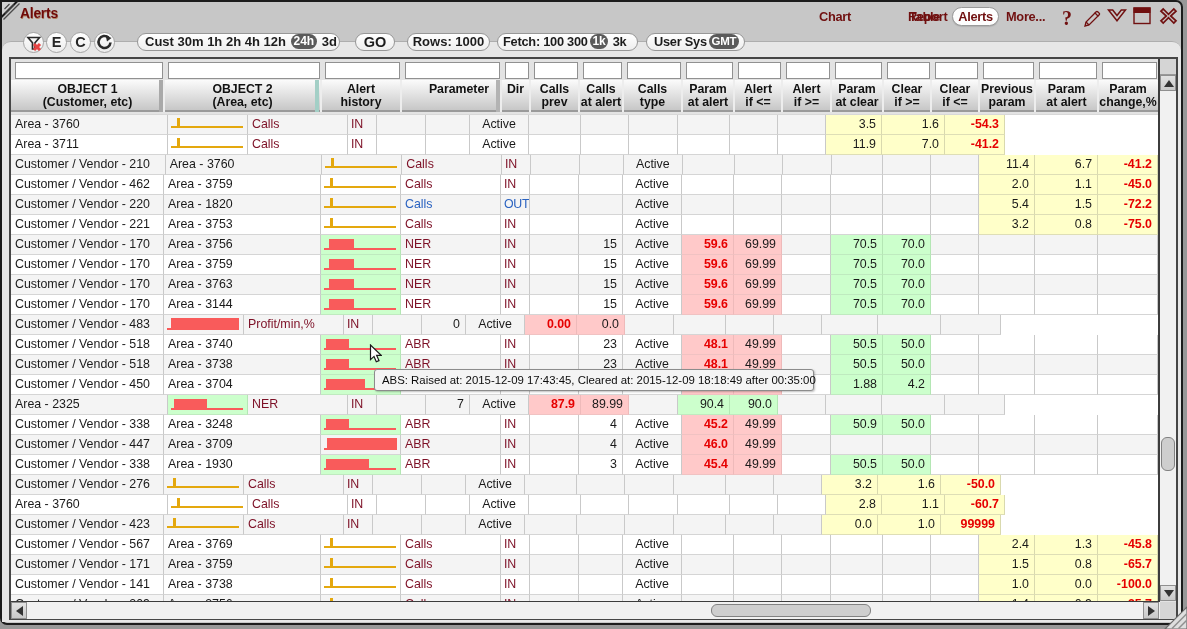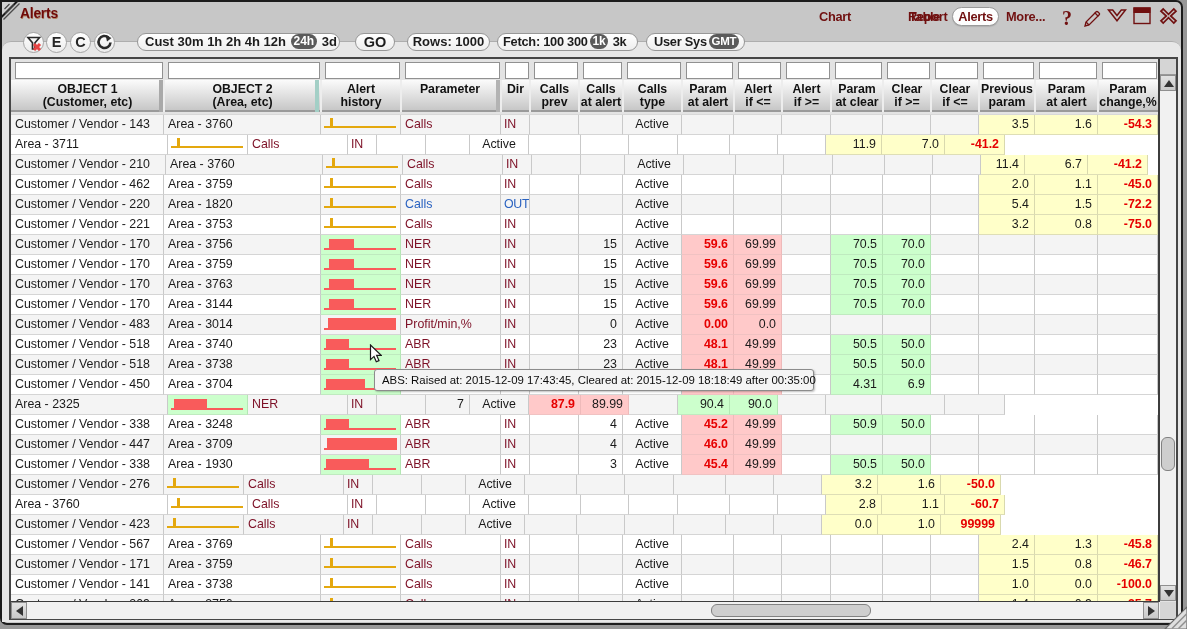--- a/index.html
+++ b/index.html
@@ -107,21 +107,21 @@
 <div class="fbox" style="left:835px;width:47px"></div>
 <div class="fbox" style="left:887px;width:43px"></div>
 <div class="fbox" style="left:935px;width:43px"></div>
 <div class="fbox" style="left:983px;width:51px"></div>
 <div class="fbox" style="left:1039px;width:58px"></div>
 <div class="fbox" style="left:1102px;width:55px"></div>
 <div class="hdr">
 <div class="hcell" style="left:1px;width:151px">OBJECT 1<br>(Customer, etc)</div>
 <div class="hcell" style="left:154px;width:155px">OBJECT 2<br>(Area, etc)</div>
 <div class="hcell" style="left:311px;width:78px">Alert<br>history</div>
-<div class="hcell" style="left:390px;width:98px">Parameter</div>
+<div class="hcell" style="left:399px;width:98px">Parameter</div>
 <div class="hcell" style="left:491px;width:27px">Dir</div>
 <div class="hcell" style="left:520px;width:47px">Calls<br>prev</div>
 <div class="hcell" style="left:569px;width:42px">Calls<br>at alert</div>
 <div class="hcell" style="left:613px;width:57px">Calls<br>type</div>
 <div class="hcell" style="left:672px;width:50px">Param<br>at alert</div>
 <div class="hcell" style="left:724px;width:46px">Alert<br>if &lt;=</div>
 <div class="hcell" style="left:772px;width:47px">Alert<br>if &gt;=</div>
 <div class="hcell" style="left:821px;width:50px">Param<br>at clear</div>
 <div class="hcell" style="left:873px;width:46px">Clear<br>if &gt;=</div>
 <div class="hcell" style="left:921px;width:46px">Clear<br>if &lt;=</div>
@@ -144,21 +144,20 @@
 <div class="hsep" style="left:967px"></div>
 <div class="hsep" style="left:1023px"></div>
 <div class="hsep" style="left:1086px"></div>
 <div class="hmark" style="left:148px;background:#a9a9a9"></div>
 <div class="hmark" style="left:304px;background:#a3cfc6"></div>
 <div class="hmark" style="left:485px;background:#b3b3b3"></div>
 </div>
 <div class="tbody">
 <div style="height:0.8px;background:#d8d8d8"></div>
 <div class="row odd">
-      <div class="c lt" style="width:153px">Customer / Vendor - 143</div>
       <div class="c lt" style="width:157px">Area - 3760</div>
       <div class="c" style="width:80px">
         <i class="sl"></i>
         <i class="sv"></i>
       </div>
       <div class="c lt" style="width:100px;color:#7d1026">Calls</div>
       <div class="c" style="width:29px;color:#7d1026;padding-left:3px;letter-spacing:-0.3px">IN</div>
       <div class="c rt" style="width:49px"></div>
       <div class="c rt" style="width:44px"></div>
       <div class="c ct" style="width:59px">Active</div>
@@ -204,21 +203,21 @@
       <div class="c" style="width:29px;color:#7d1026;padding-left:3px;letter-spacing:-0.3px">IN</div>
       <div class="c rt" style="width:49px"></div>
       <div class="c rt" style="width:44px"></div>
       <div class="c ct" style="width:59px">Active</div>
       <div class="c rt" style="width:52px"></div>
       <div class="c rt" style="width:48px"></div>
       <div class="c rt" style="width:49px"></div>
       <div class="c rt" style="width:52px"></div>
       <div class="c rt" style="width:48px"></div>
       <div class="c rt" style="width:48px"></div>
-      <div class="c rt y" style="width:44px">11.4</div>
+      <div class="c rt y" style="width:56px">11.4</div>
       <div class="c rt y" style="width:63px">6.7</div>
       <div class="c rt y redb" style="width:60px">-41.2</div>
     </div>
 <div class="row">
       <div class="c lt" style="width:153px">Customer / Vendor - 462</div>
       <div class="c lt" style="width:157px">Area - 3759</div>
       <div class="c" style="width:80px">
         <i class="sl"></i>
         <i class="sv"></i>
       </div>
@@ -364,21 +363,20 @@
       <div class="c rt" style="width:49px"></div>
       <div class="c rt g" style="width:52px">70.5</div>
       <div class="c rt g" style="width:48px">70.0</div>
       <div class="c rt" style="width:48px"></div>
       <div class="c rt" style="width:56px"></div>
       <div class="c rt" style="width:63px"></div>
       <div class="c rt" style="width:60px"></div>
     </div>
 <div class="row odd">
       <div class="c lt" style="width:153px">Customer / Vendor - 483</div>
-      <div class="c lt" style="width:157px">Area - 3014</div>
       <div class="c" style="width:80px">
         <i class="rl"></i>
         <i class="rb" style="left:7px;width:68px;top:3.5px;height:12px"></i>
       </div>
       <div class="c lt" style="width:100px;color:#7d1026">Profit/min,%</div>
       <div class="c" style="width:29px;color:#7d1026;padding-left:3px;letter-spacing:-0.3px">IN</div>
       <div class="c rt" style="width:49px"></div>
       <div class="c rt" style="width:44px">0</div>
       <div class="c ct" style="width:59px">Active</div>
       <div class="c rt p redb" style="width:52px">0.00</div>
@@ -443,22 +441,22 @@
         <i class="rb" style="left:5px;width:39px"></i>
       </div>
       <div class="c lt" style="width:100px;color:#7d1026">ABR</div>
       <div class="c" style="width:29px;color:#7d1026;padding-left:3px;letter-spacing:-0.3px">IN</div>
       <div class="c rt" style="width:49px"></div>
       <div class="c rt" style="width:44px">23</div>
       <div class="c ct" style="width:59px">Active</div>
       <div class="c rt p redb" style="width:52px">48.1</div>
       <div class="c rt p" style="width:48px">49.99</div>
       <div class="c rt" style="width:49px"></div>
-      <div class="c rt g" style="width:52px">4.31</div>
-      <div class="c rt g" style="width:48px">6.9</div>
+      <div class="c rt g" style="width:52px">1.88</div>
+      <div class="c rt g" style="width:48px">4.2</div>
       <div class="c rt" style="width:48px"></div>
       <div class="c rt" style="width:56px"></div>
       <div class="c rt" style="width:63px"></div>
       <div class="c rt" style="width:60px"></div>
     </div>
 <div class="row odd">
       <div class="c lt" style="width:157px">Area - 2325</div>
       <div class="c g" style="width:80px">
         <i class="rl"></i>
         <i class="rb" style="left:6px;width:33px"></i>
@@ -642,21 +640,21 @@
       <div class="c rt" style="width:44px"></div>
       <div class="c ct" style="width:59px">Active</div>
       <div class="c rt" style="width:52px"></div>
       <div class="c rt" style="width:48px"></div>
       <div class="c rt" style="width:49px"></div>
       <div class="c rt" style="width:52px"></div>
       <div class="c rt" style="width:48px"></div>
       <div class="c rt" style="width:48px"></div>
       <div class="c rt y" style="width:56px">1.5</div>
       <div class="c rt y" style="width:63px">0.8</div>
-      <div class="c rt y redb" style="width:60px">-46.7</div>
+      <div class="c rt y redb" style="width:60px">-65.7</div>
     </div>
 <div class="row">
       <div class="c lt" style="width:153px">Customer / Vendor - 141</div>
       <div class="c lt" style="width:157px">Area - 3738</div>
       <div class="c" style="width:80px">
         <i class="sl"></i>
         <i class="sv"></i>
       </div>
       <div class="c lt" style="width:100px;color:#7d1026">Calls</div>
       <div class="c" style="width:29px;color:#7d1026;padding-left:3px;letter-spacing:-0.3px">IN</div>

